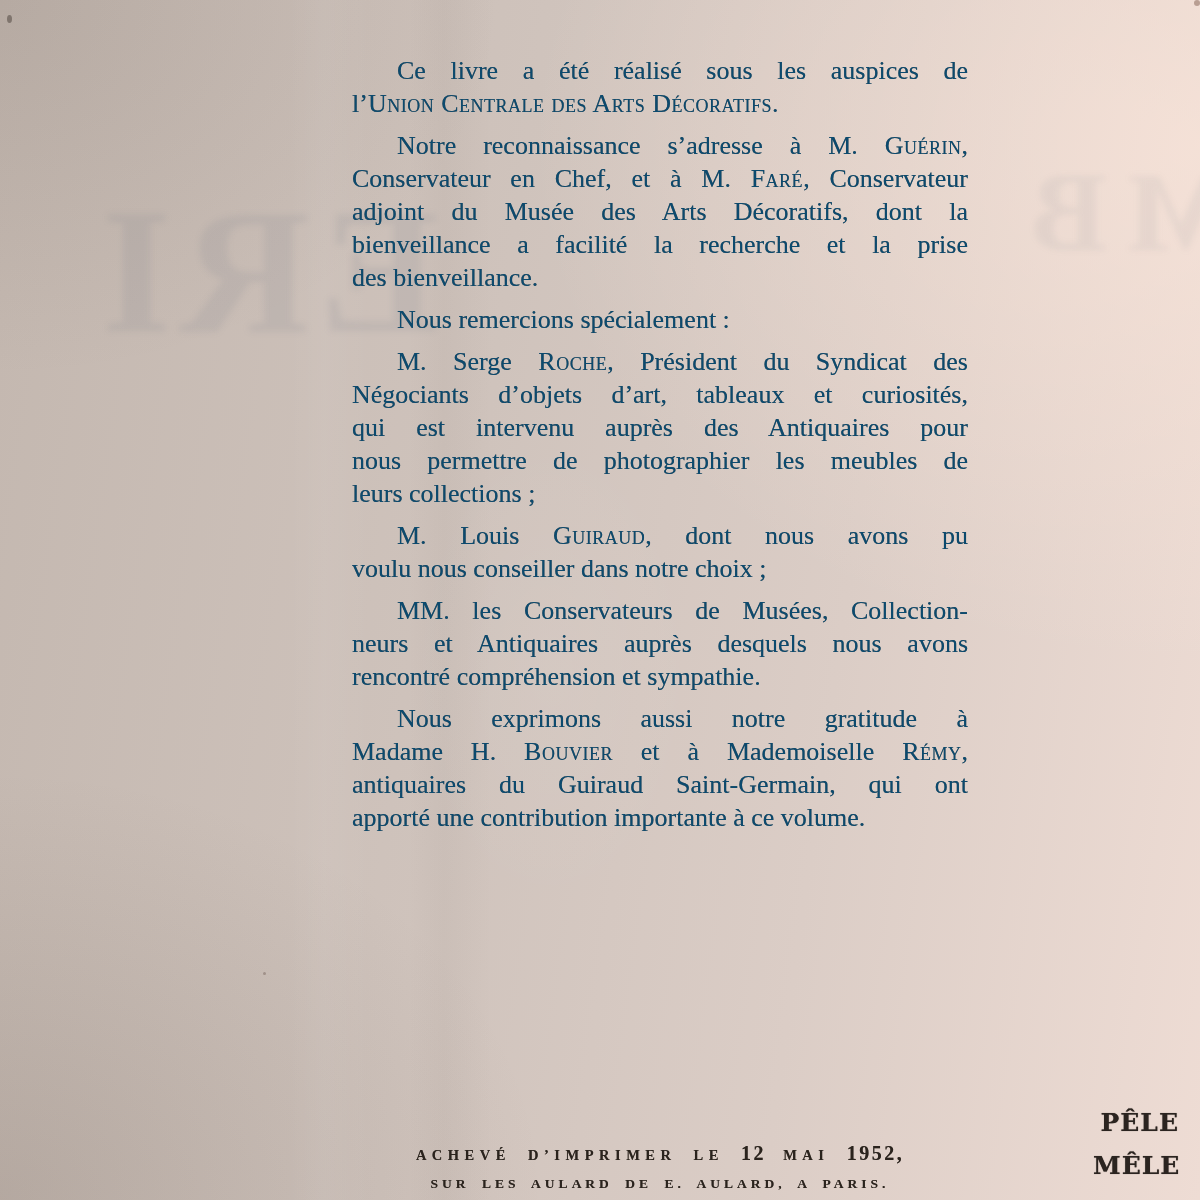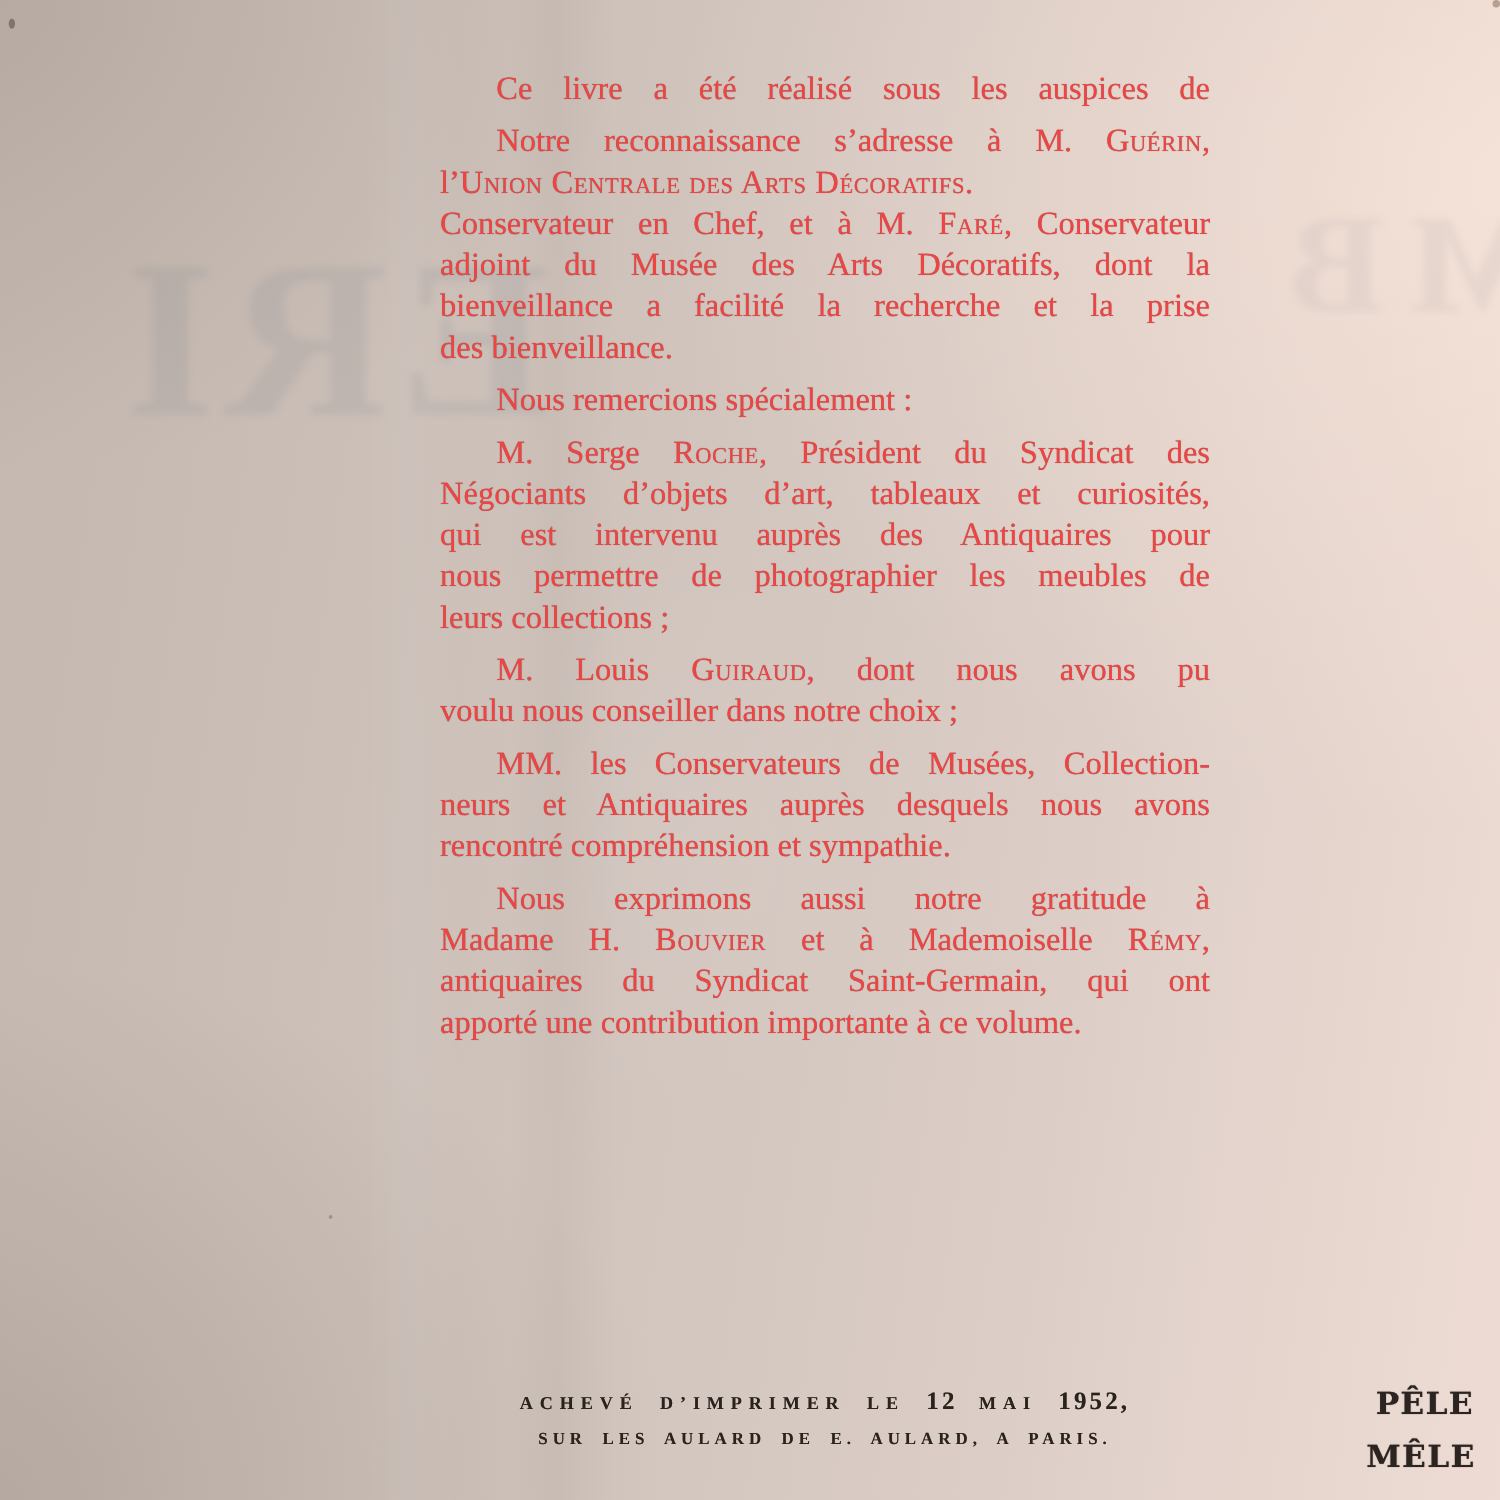--- a/index.html
+++ b/index.html
@@ -30,36 +30,36 @@
     position:absolute; pointer-events:none; font-weight:bold;
     transform:scaleX(-1); filter:blur(3px);
     font-family:"Liberation Serif","DejaVu Serif",serif;
   }
   .ghost-left  { left:92px;  top:168px; font-size:178px; letter-spacing:10px; color:rgba(104,112,126,0.11); }
   .ghost-right { left:1012px; top:148px; font-size:112px; letter-spacing:20px; color:rgba(104,112,126,0.08); }
 
   
   .body-text {
     position:absolute; left:352px; top:54px; width:616px;
-    font-size:26px; line-height:33px; color:#ef4444;
+    font-size:26px; line-height:33px; color:#0c4a6e;
     text-shadow:0 0 0.6px rgba(41,34,28,0.55);
   }
   .line { text-align:justify; text-align-last:justify; }
   .line.last { text-align-last:left; }
   .line.para { text-indent:45px; margin-top:9px; }
   .line:first-child { margin-top:0; }
   .sc { font-variant:small-caps; letter-spacing:0.5px; }
 
   
   .colophon {
     position:absolute; left:352px; top:1110px; width:616px;
     text-align:center; color:#2a231d; font-weight:bold;
     text-shadow:0 0 0.5px rgba(42,35,29,0.5);
   }
-  .colophon .cline { white-space:nowrap; }
+  .colophon .cline { white-space:nowrap;margin-top:32px; }
   .colophon .cline + .cline { margin-top:9px; }
   .c1 { font-size:14.5px; letter-spacing:5.5px; word-spacing:8px; }
   .c2 { font-size:13.5px; letter-spacing:4px;  word-spacing:5px;  }
   .num{ font-size:20px;   letter-spacing:2.5px; }
 
   
   .stamp {
     position:absolute; left:1093px; top:1111px; width:86px;
     text-align:right; color:#1b1511; opacity:0.92;
     font-family:"DejaVu Serif","Liberation Serif",serif; font-weight:bold;
@@ -78,40 +78,40 @@
 
 <div class="page">
 
   <div class="sheen"></div>
 
   <div class="ghost ghost-left">ERI</div>
   <div class="ghost ghost-right">MB</div>
 
   <div class="body-text">
       <div class="line para"><span class="n">Ce livre a été réalisé sous les auspices de</span></div>
+      <div class="line last"><span class="n">l’</span><span class="sc">Union Centrale des Arts Décoratifs</span><span class="n">.</span></div>
       <div class="line para"><span class="n">Notre reconnaissance s’adresse à M. </span><span class="sc">Guérin</span><span class="n">,</span></div>
-      <div class="line last"><span class="n">l’</span><span class="sc">Union Centrale des Arts Décoratifs</span><span class="n">.</span></div>
       <div class="line"><span class="n">Conservateur en Chef, et à M. </span><span class="sc">Faré</span><span class="n">, Conservateur</span></div>
       <div class="line"><span class="n">adjoint du Musée des Arts Décoratifs, dont la</span></div>
       <div class="line"><span class="n">bienveillance a facilité la recherche et la prise</span></div>
       <div class="line last"><span class="n">des bienveillance.</span></div>
       <div class="line last para"><span class="n">Nous remercions spécialement :</span></div>
       <div class="line para"><span class="n">M. Serge </span><span class="sc">Roche</span><span class="n">, Président du Syndicat des</span></div>
       <div class="line"><span class="n">Négociants d’objets d’art, tableaux et curiosités,</span></div>
       <div class="line"><span class="n">qui est intervenu auprès des Antiquaires pour</span></div>
       <div class="line"><span class="n">nous permettre de photographier les meubles de</span></div>
       <div class="line last"><span class="n">leurs collections ;</span></div>
       <div class="line para"><span class="n">M. Louis </span><span class="sc">Guiraud</span><span class="n">, dont nous avons pu</span></div>
       <div class="line last"><span class="n">voulu nous conseiller dans notre choix ;</span></div>
       <div class="line para"><span class="n">MM. les Conservateurs de Musées, Collection-</span></div>
       <div class="line"><span class="n">neurs et Antiquaires auprès desquels nous avons</span></div>
       <div class="line last"><span class="n">rencontré compréhension et sympathie.</span></div>
       <div class="line para"><span class="n">Nous exprimons aussi notre gratitude à</span></div>
       <div class="line"><span class="n">Madame H. </span><span class="sc">Bouvier</span><span class="n"> et à Mademoiselle </span><span class="sc">Rémy</span><span class="n">,</span></div>
-      <div class="line"><span class="n">antiquaires du Syndicat Saint-Germain, qui ont</span></div>
+      <div class="line"><span class="n">antiquaires du Guiraud Saint-Germain, qui ont</span></div>
       <div class="line last"><span class="n">apporté une contribution importante à ce volume.</span></div>
     </div>
 
   <div class="colophon">
     <div class="cline"><span class="c1">ACHEVÉ D’IMPRIMER LE </span><span class="num">12</span><span class="c1"> MAI </span><span class="num">1952,</span></div>
     <div class="cline"><span class="c2">SUR LES AULARD DE E. AULARD, A PARIS.</span></div>
   </div>
 
   <div class="stamp">
     <span class="word">PÊLE</span>

